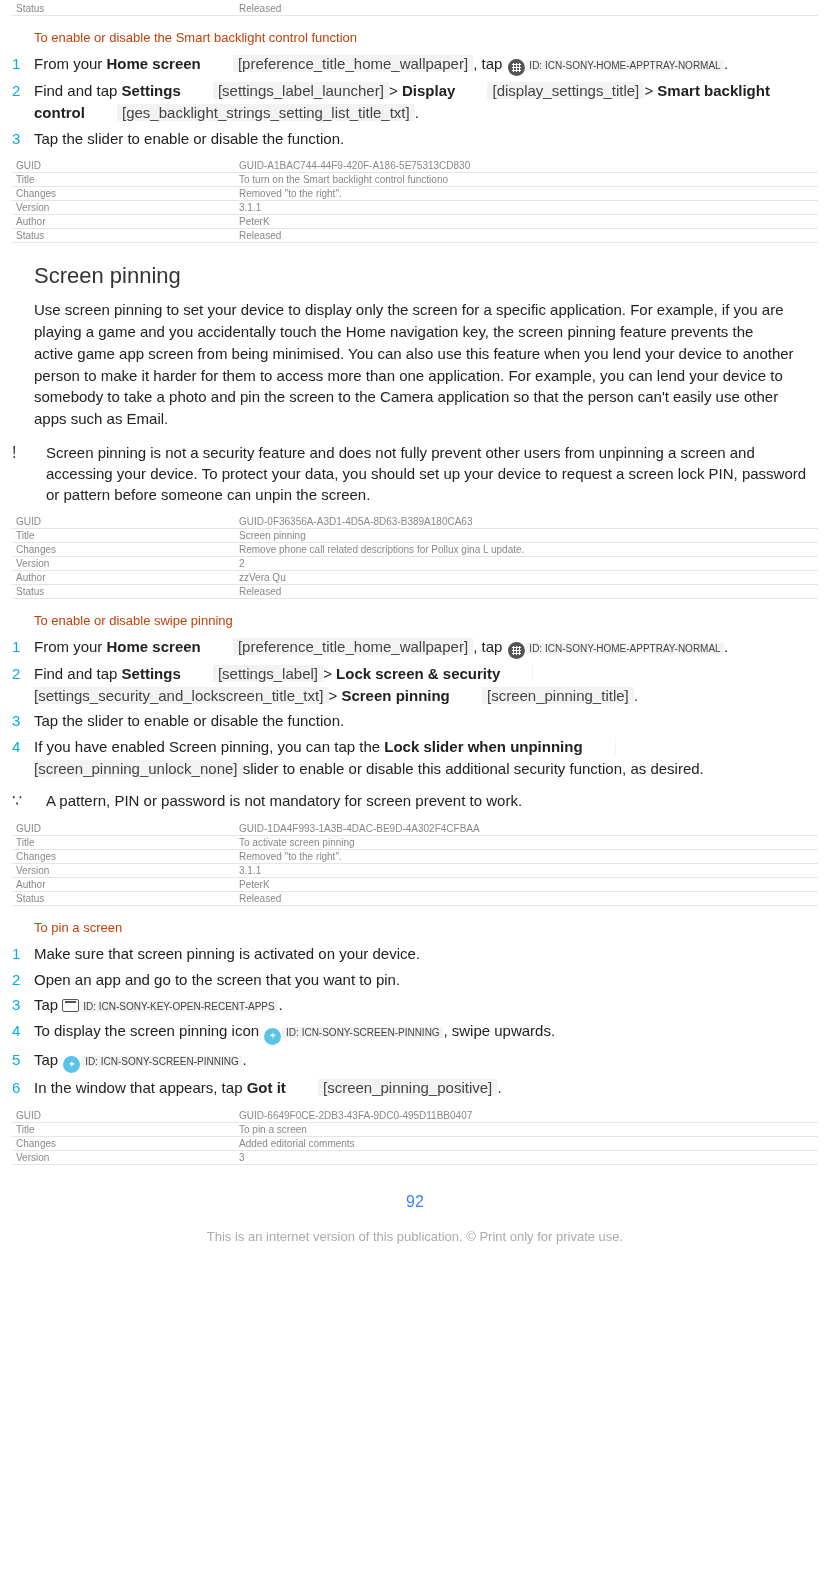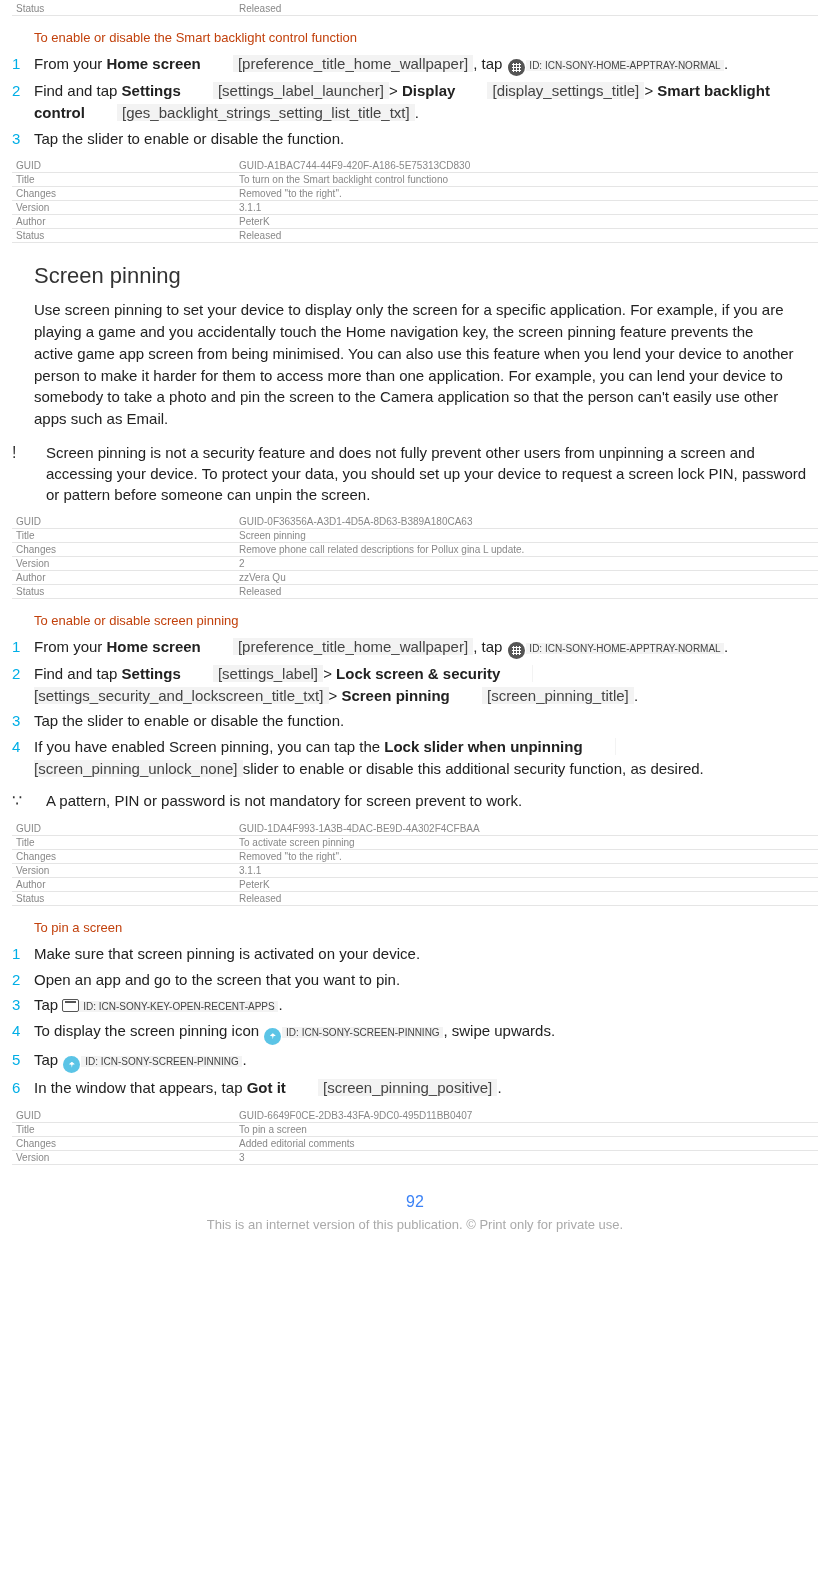--- a/index.html
+++ b/index.html
@@ -143,21 +143,21 @@
   .pagenum {
     text-align: center;
     color: #3b82f6;
     font-size: 16px;
     margin-top: 28px;
   }
   .footer {
     text-align: center;
     color: #aaa;
     font-size: 13px;
-    margin-top: 6px;
+    margin-top: 18px;
   }
 </style>
 </head>
 <body>
 
 <table class="meta-table">
   <tbody>
       <tr>
         <td class="k">Status</td>
         <td>Released</td>
@@ -234,21 +234,21 @@
         <td class="k">Author</td>
         <td>zzVera Qu</td>
       </tr>
   <tr>
         <td class="k">Status</td>
         <td>Released</td>
       </tr>
 </tbody>
   </table>
 
-<div class="section-heading">To enable or disable screen pinning</div>
+<div class="section-heading">To enable or disable swipe pinning</div>
 <ol class="steps">
   <li>
     <span>From your </span><span class="b">Home screen</span><span class="tag"> [preference_title_home_wallpaper] </span><span>, tap </span><span class="icon-circle dots"></span><span class="idtag"> ID: ICN-SONY-HOME-APPTRAY-NORMAL </span><span>.</span>
   </li>
   <li>
     <span>Find and tap </span><span class="b">Settings</span><span class="tag"> [settings_label] </span><span> &gt; </span><span class="b">Lock screen &amp; security</span><span class="tag"> [settings_security_and_lockscreen_title_txt] </span><span> &gt; </span><span class="b">Screen pinning</span><span class="tag"> [screen_pinning_title] </span><span>.</span>
   </li>
   <li>Tap the slider to enable or disable the function.</li>
   <li>
     <span>If you have enabled Screen pinning, you can tap the </span><span class="b">Lock slider when unpinning</span><span class="tag"> [screen_pinning_unlock_none] </span><span> slider to enable or disable this additional security function, as desired.</span>

